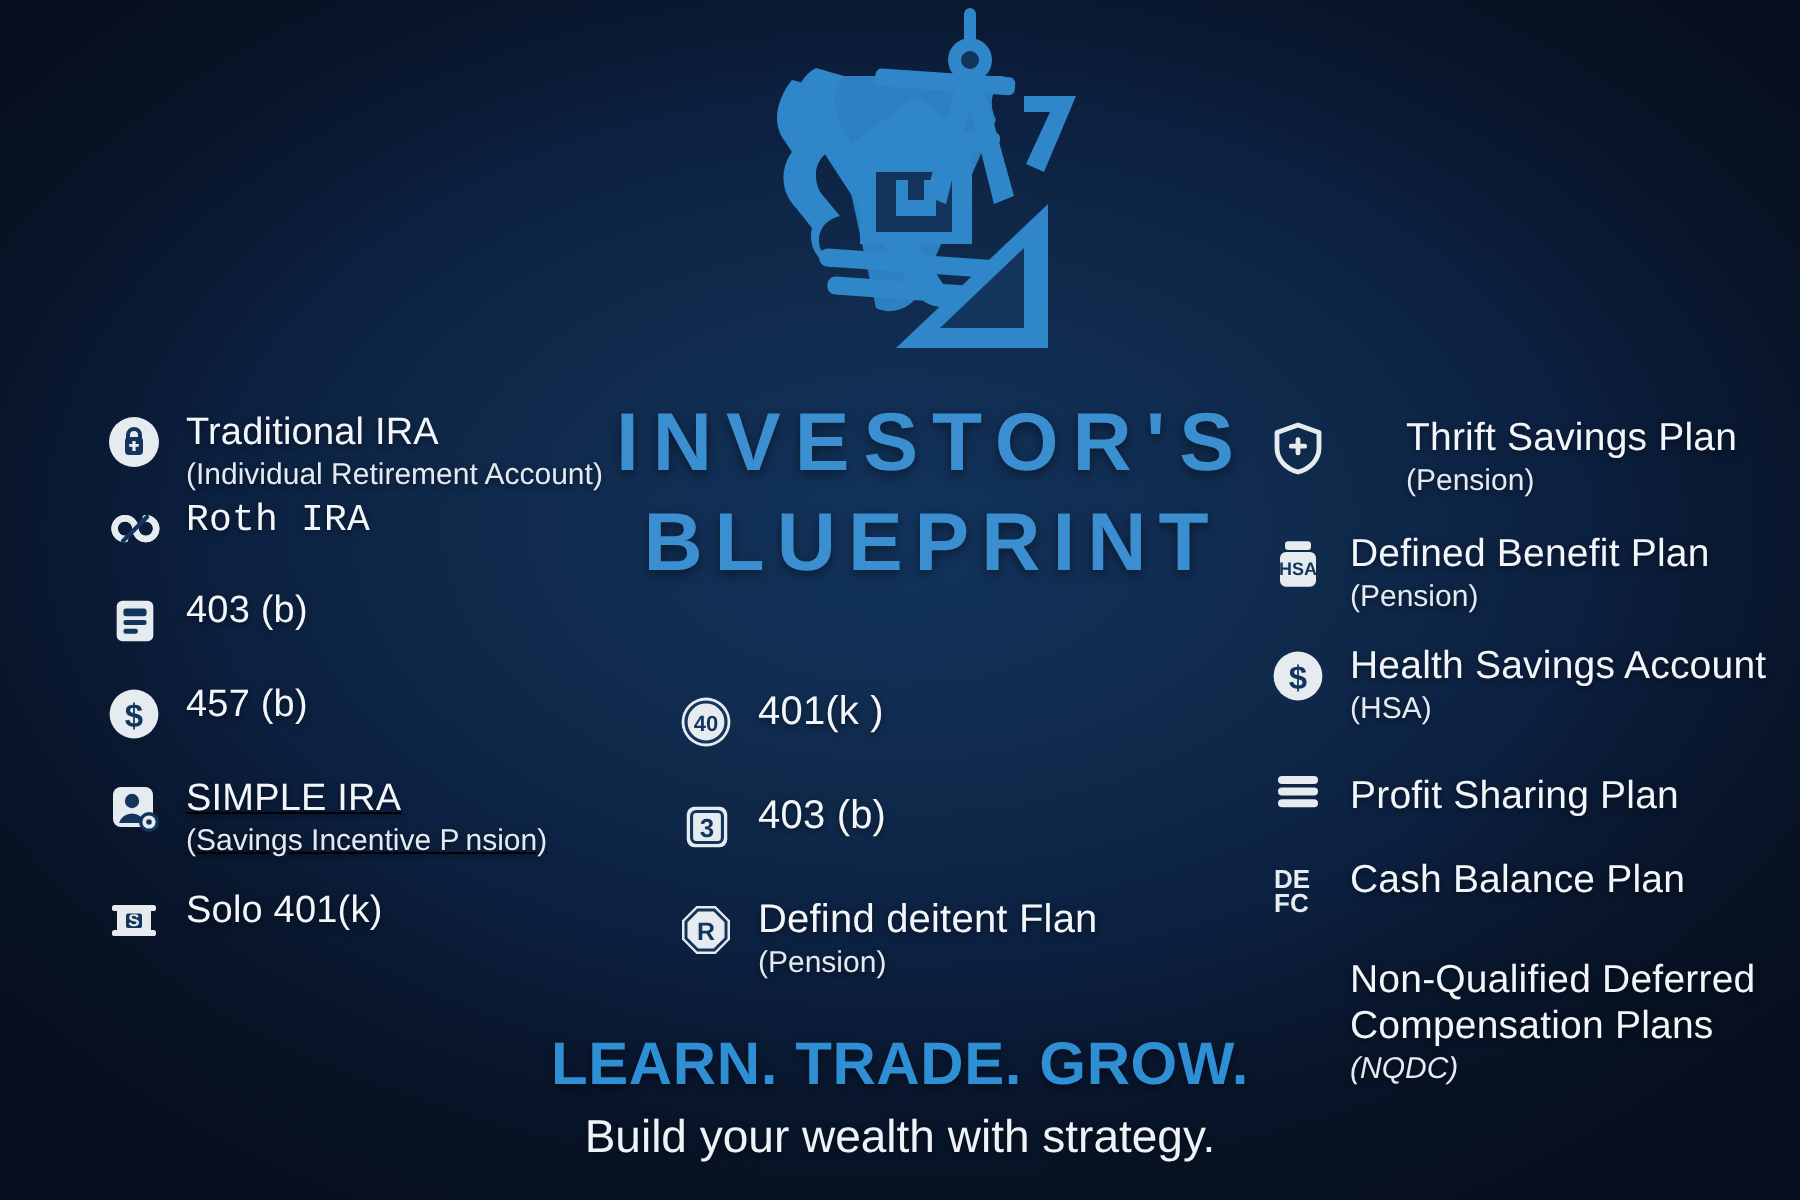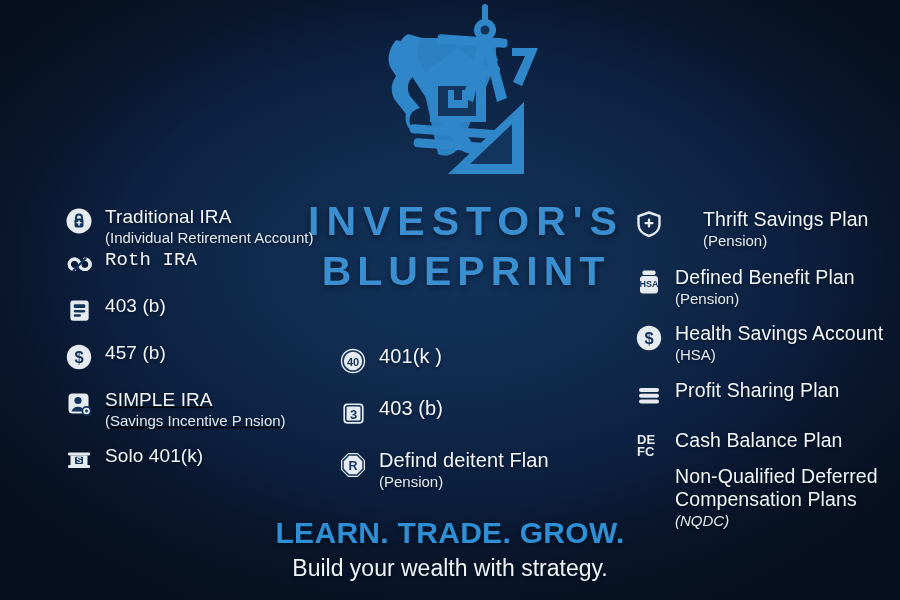--- a/index.html
+++ b/index.html
@@ -36,21 +36,21 @@
     color:#2f8fd4;font-weight:700;font-size:30px;line-height:34px;letter-spacing:.3px;
     text-shadow:0 2px 5px rgba(0,0,0,.45);
   }
   #tagline .t2{
     color:#eef3f8;font-weight:400;font-size:23px;line-height:30px;margin-top:3px;
     text-shadow:0 1px 4px rgba(0,0,0,.45);
   }
 
   
   .col{position:absolute;}
-  #col-left{left:64px;top:205px;width:270px;}
+  #col-left{left:52px;top:205px;width:270px;}
   #col-center{left:338px;top:345px;width:250px;}
   #col-right{left:634px;top:208px;width:266px;}
 
   .row{display:flex;align-items:flex-start;margin-bottom:4px;}
   .ic{
     flex:0 0 auto;width:30px;height:30px;margin-right:11px;margin-top:1px;
     display:flex;align-items:center;justify-content:center;
   }
   .txt{flex:1 1 auto;min-width:0;}
   .lbl{
@@ -70,22 +70,22 @@
   #col-left .row:nth-child(3){margin-bottom:16px;}
   #col-left .row:nth-child(4){margin-bottom:16px;}
   #col-left .row:nth-child(5){margin-bottom:14px;text-decoration:underline;}
 
   #col-center .row{margin-bottom:21px;}
   #col-center .lbl{font-size:20px;}
 
   #col-right .row:nth-child(1){margin-bottom:16px;gap:28px;}
   #col-right .row:nth-child(2){margin-bottom:14px;}
   #col-right .row:nth-child(3){margin-bottom:15px;}
-  #col-right .row:nth-child(4){margin-bottom:19px;}
-  #col-right .row:nth-child(5){margin-bottom:5px;}
+  #col-right .row:nth-child(4){margin-bottom:19px;align-items:flex-end;}
+  #col-right .row:nth-child(5){margin-bottom:19px;}
   #col-right .lbl{font-size:19.5px;}
 
   .ico-svg{display:block;}
   .jar-txt{font-family:"Liberation Sans",sans-serif;font-weight:700;}
 </style>
 </head>
 <body>
 
 <div id="poster">
 

